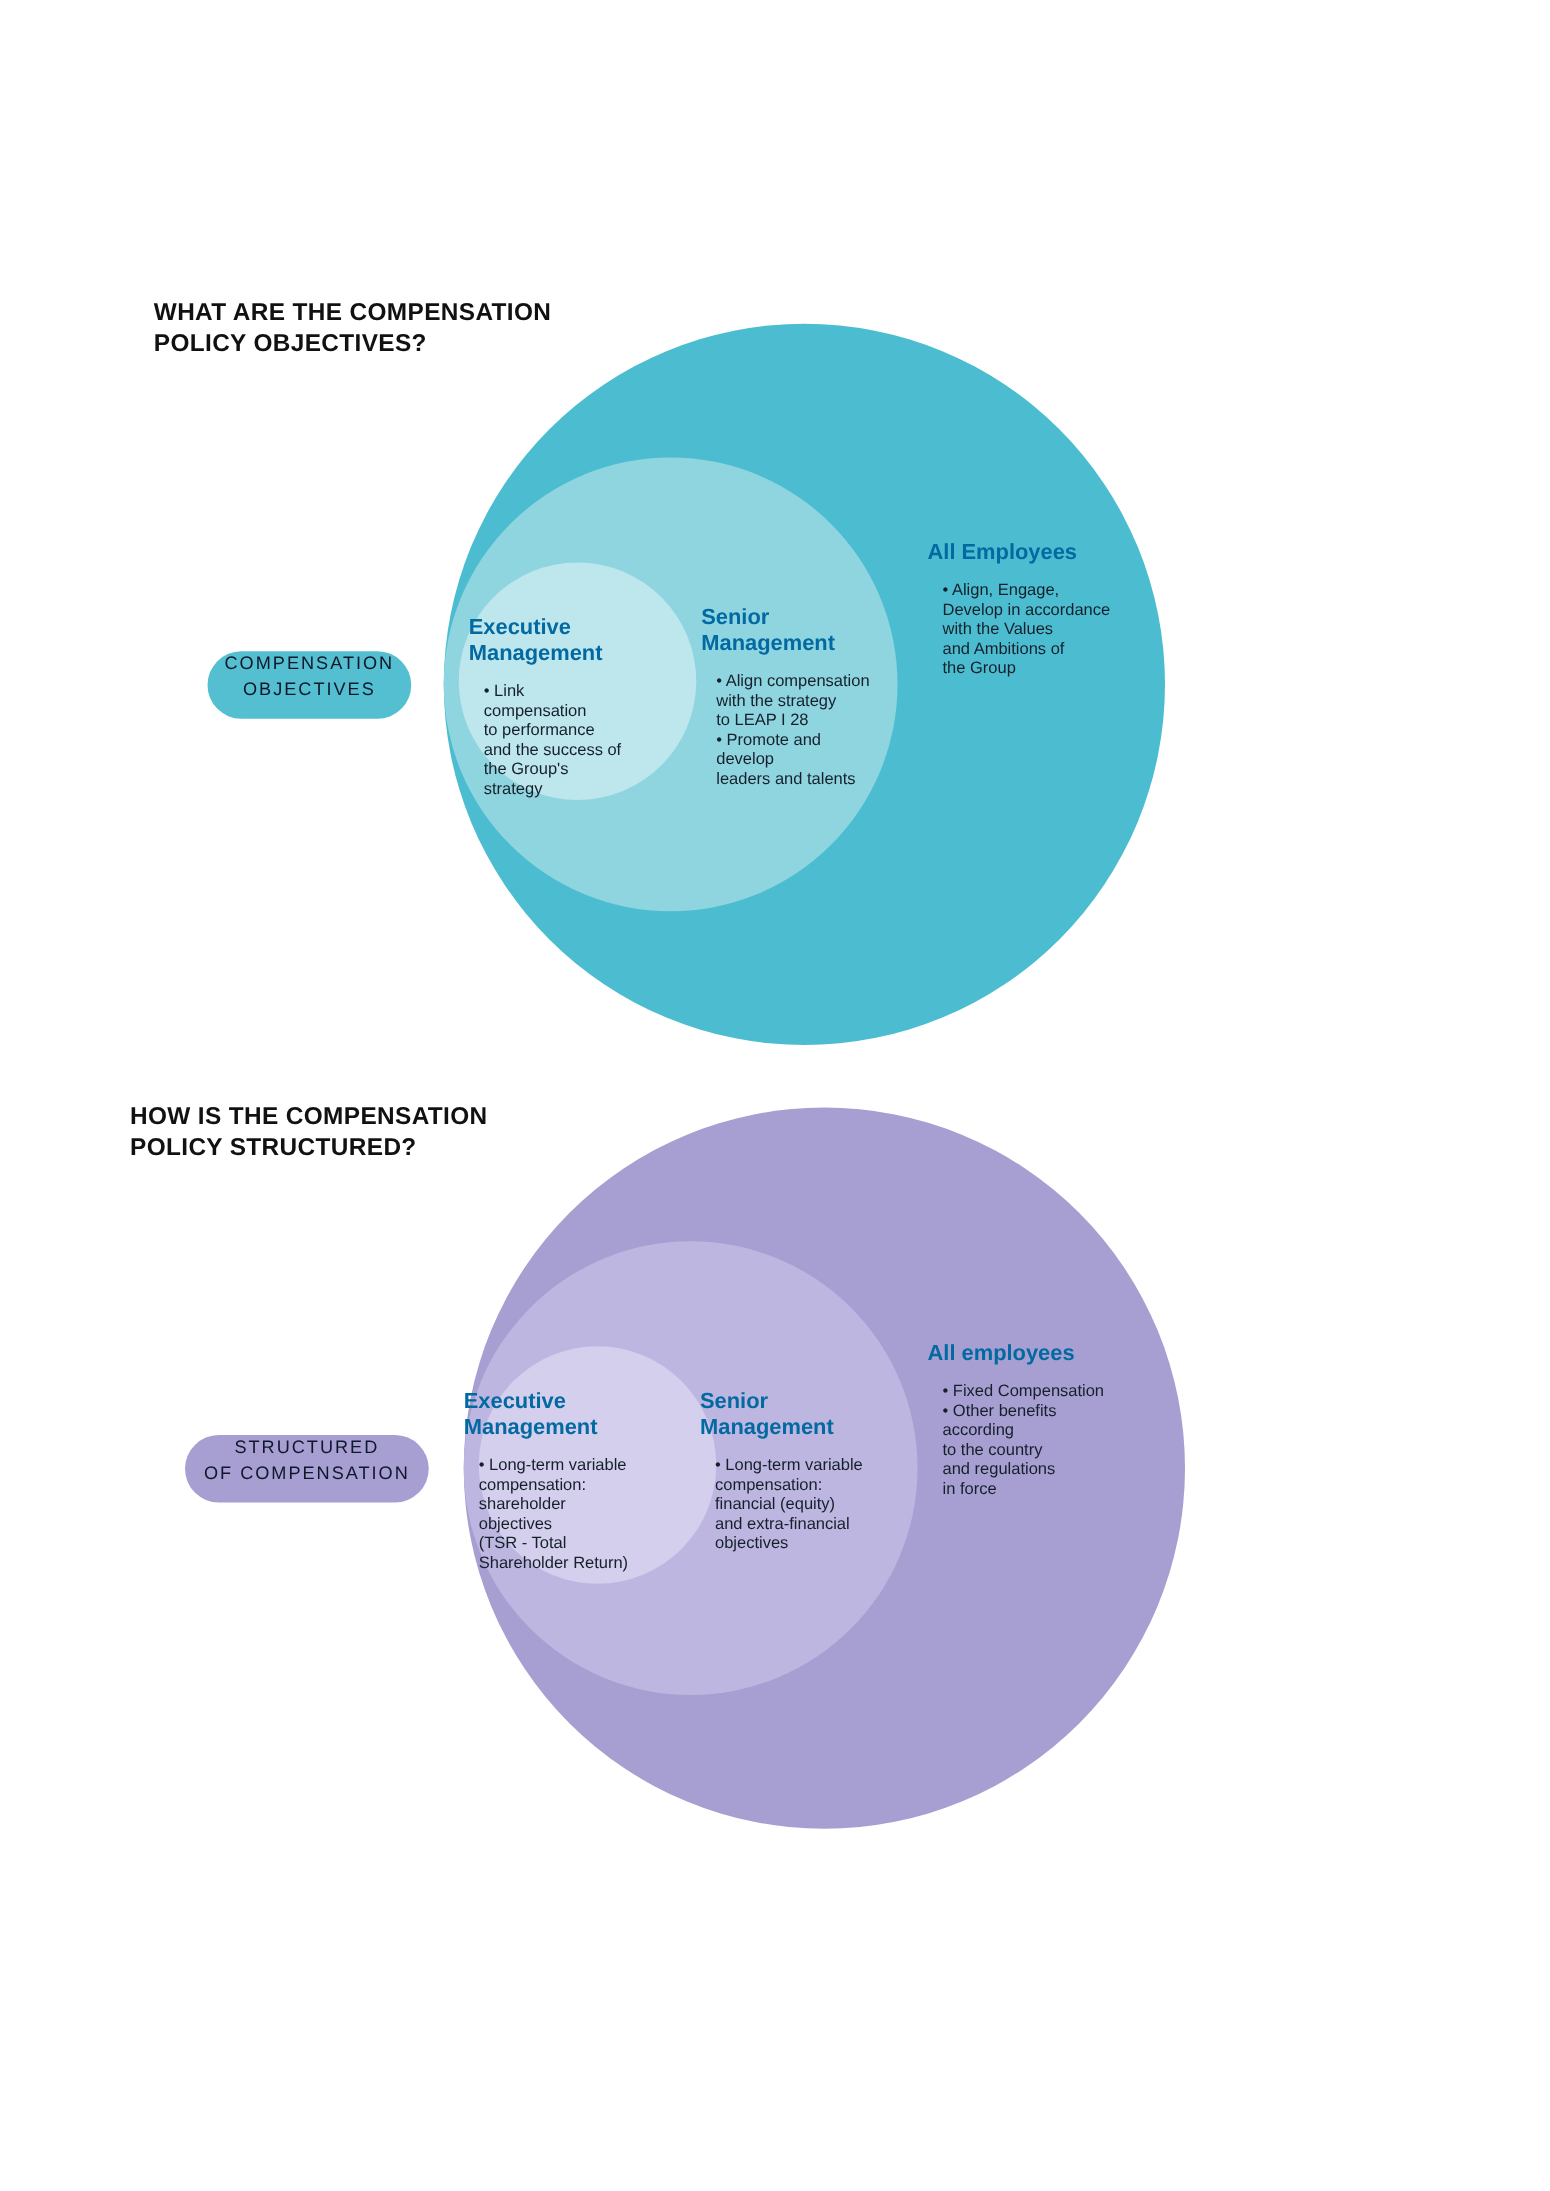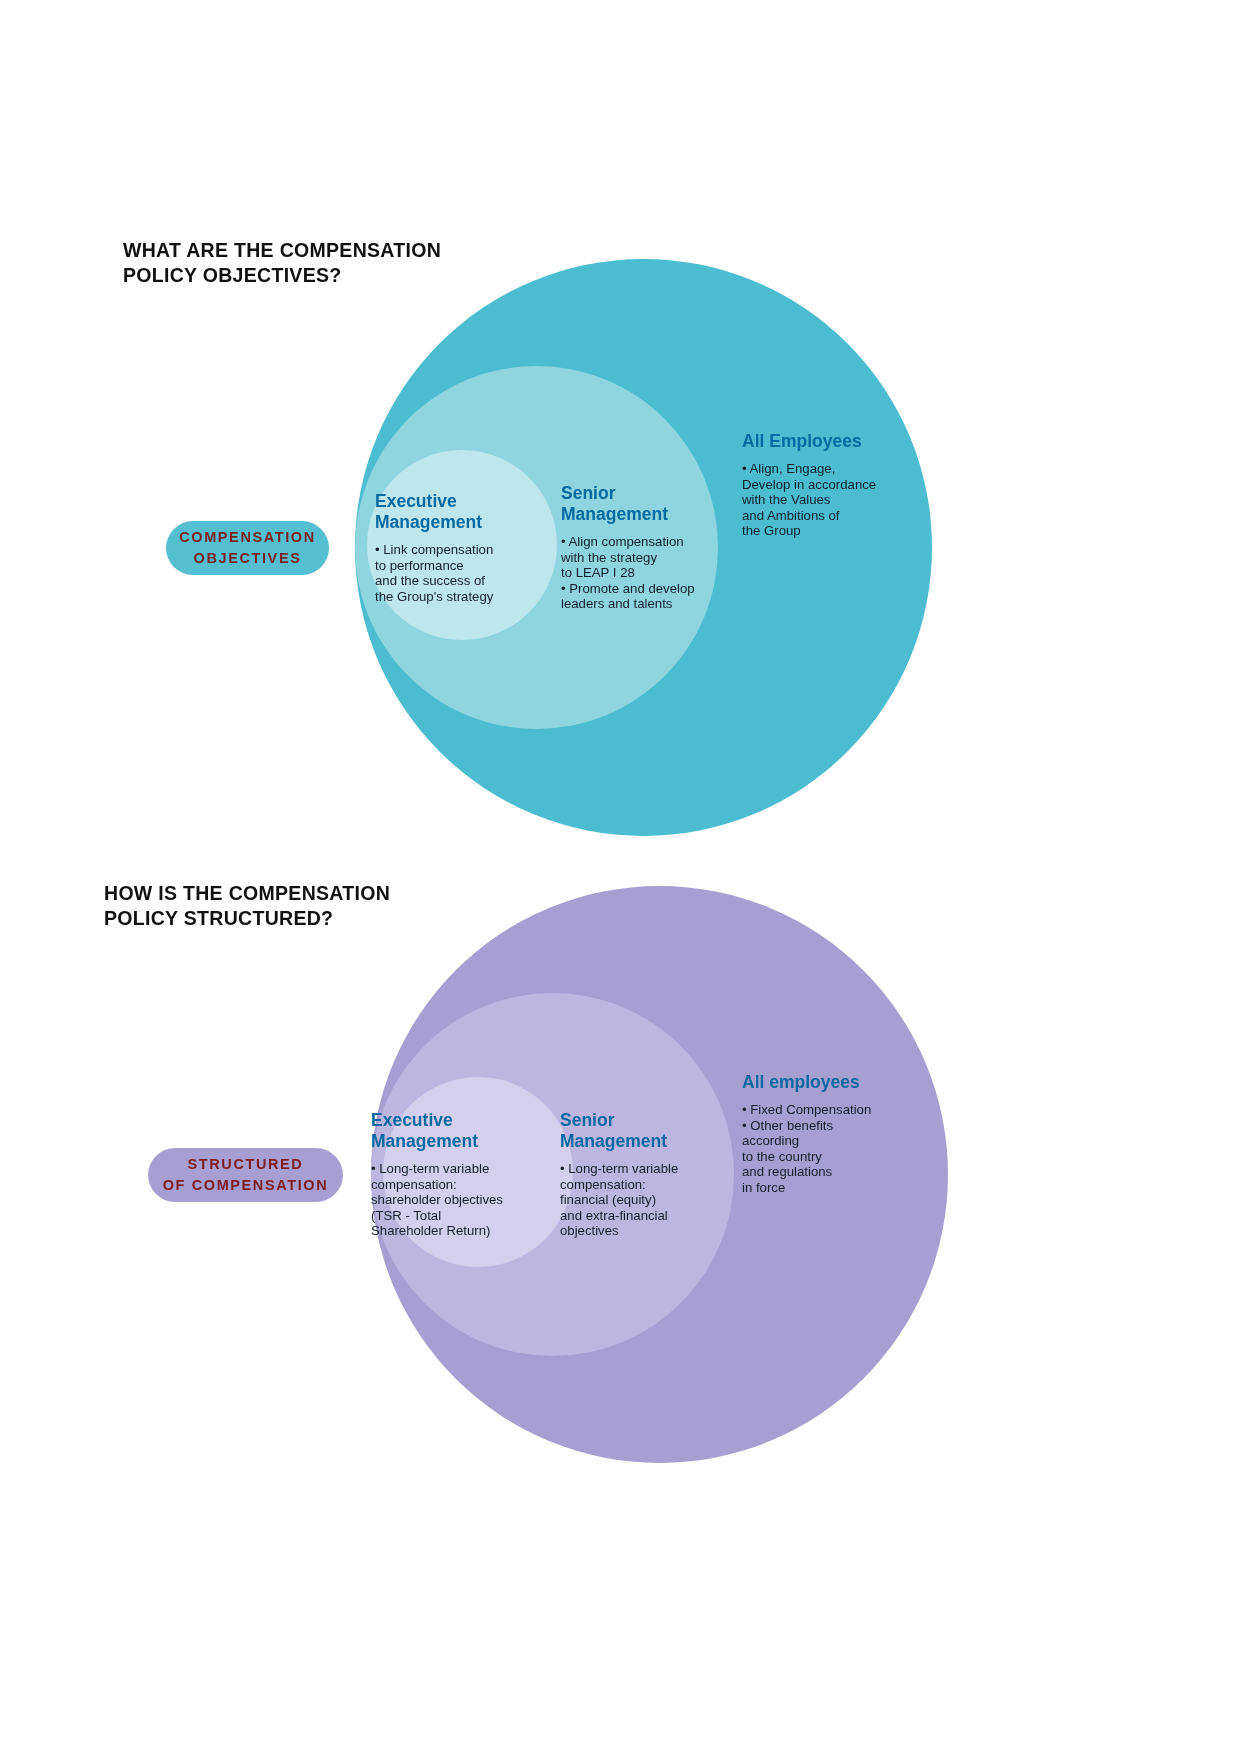--- a/index.html
+++ b/index.html
@@ -29,24 +29,24 @@
     white-space: pre-line;
   }
 
   
   .badge {
     position: absolute;
     border-radius: 999px;
     display: flex;
     flex-direction: column;
     align-items: center;
-    justify-content: center;
+    justify-content: flex-start;
     text-align: center;
-    color: #7f1d1d;
-    font-weight: bold;
+    color: #0f172a;
+    font-weight: normal;
     font-size: 14.5px;
     letter-spacing: 1.6px;
     line-height: 21px;
     font-stretch: condensed;
   }
   .badge span { display: block; white-space: nowrap; }
 
   
   .circle {
     position: absolute;
@@ -59,21 +59,21 @@
   }
   .block h3 {
     margin: 0 0 9px 0;
     color: #0369a1;
     font-size: 17.5px;
     font-weight: bold;
     line-height: 21px;
     white-space: pre-line;
   }
   .block ul {
-    margin: 0;
+    margin: 12px;
     padding: 0;
     list-style: none;
   }
   .block li {
     font-size: 13.2px;
     line-height: 15.6px;
     color: #15202b;
     white-space: pre-line;
     margin: 0 0 0 0;
   }

